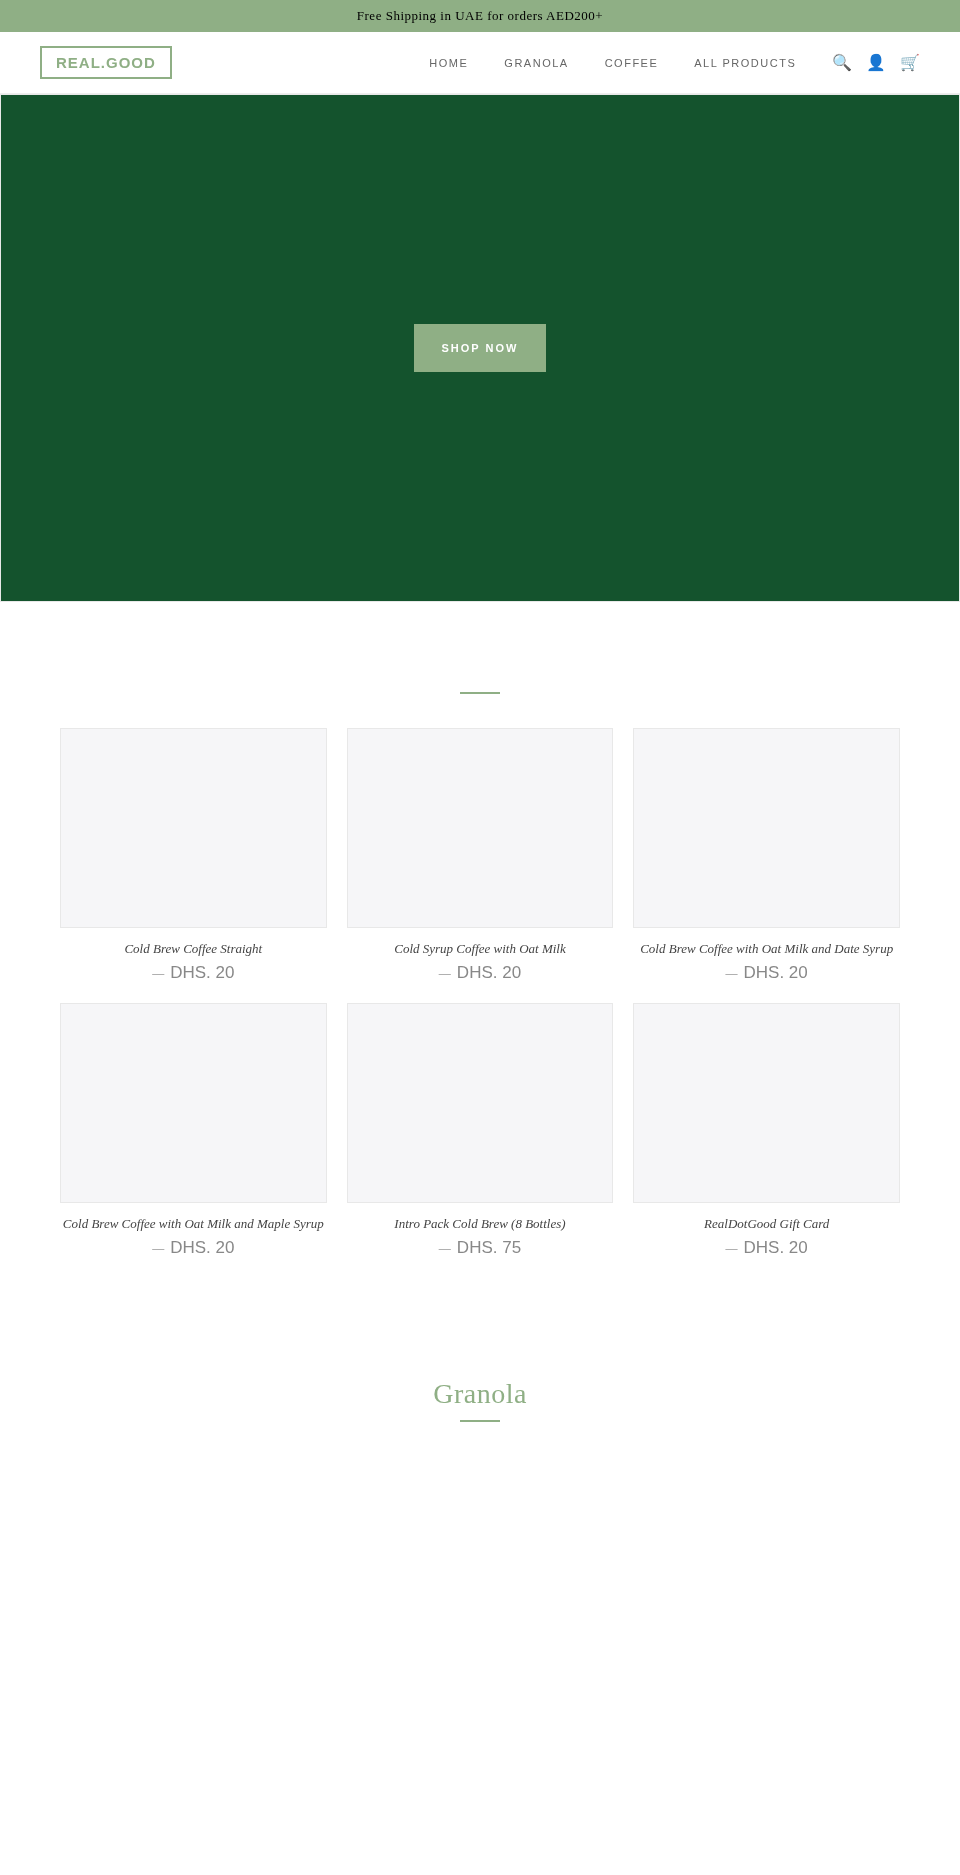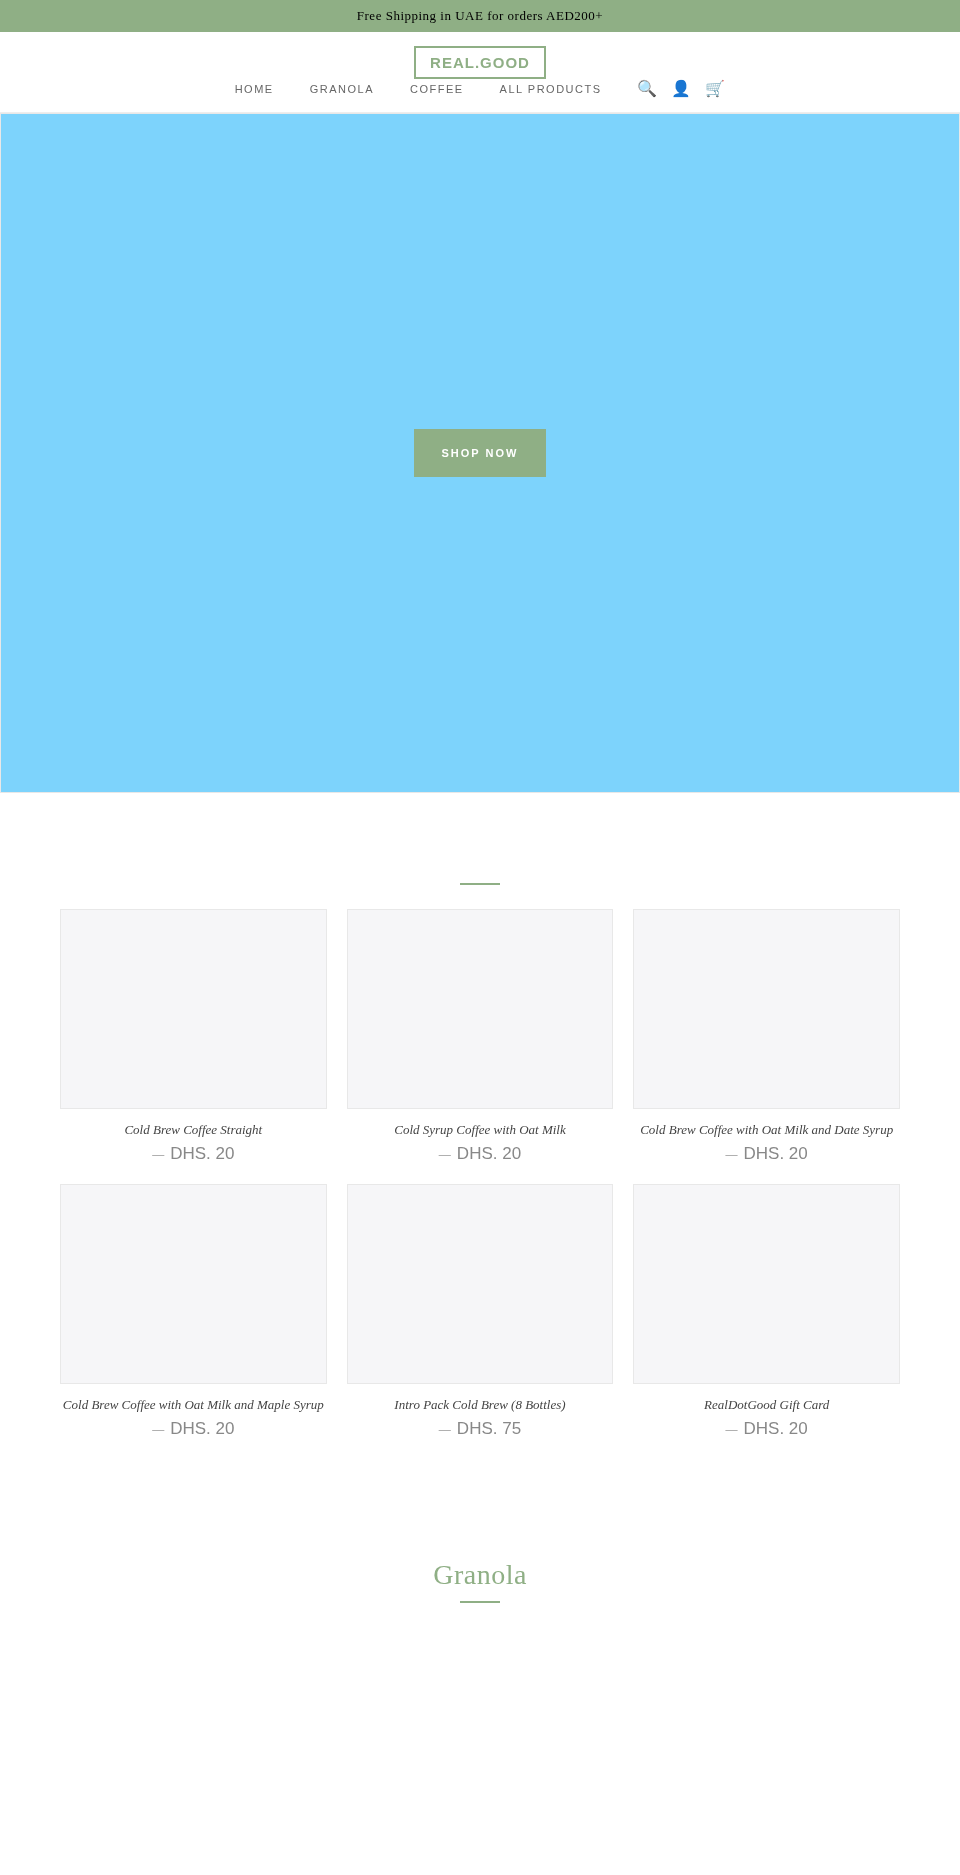--- a/index.html
+++ b/index.html
@@ -13,23 +13,22 @@
       padding: 8px 0;
       font-size: 13px;
       letter-spacing: 0.5px;
     }
 
     
     .header {
       display: flex;
       align-items: center;
       justify-content: space-between;
-      padding: 14px 60px;
+      padding: 14px 40px;
       border-bottom: 1px solid #eee;
-      flex-direction: column;
     }
     .logo {
       border: 2px solid #8faf85;
       padding: 6px 14px;
       color: #8faf85;
       font-size: 15px;
       font-weight: bold;
       letter-spacing: 1px;
       font-family: Arial, sans-serif;
     }
@@ -54,22 +53,22 @@
     }
     .nav-icon {
       font-size: 16px;
       color: #666;
       cursor: pointer;
     }
 
     
     .hero {
       width: 960px;
-      height: 680px;
-      background: #7dd3fc;
+      height: 508px;
+      background: #14532d;
       display: flex;
       align-items: center;
       justify-content: center;
       border: 1px solid #e8e8e8;
       position: relative;
     }
     .shop-now-btn {
       background: #8faf85;
       color: #fff;
       border: none;
@@ -101,21 +100,21 @@
       font-weight: normal;
       font-family: Georgia, serif;
       letter-spacing: 0.5px;
     }
 
     
     .product-grid {
       display: grid;
       grid-template-columns: repeat(3, 1fr);
       gap: 20px;
-      margin-top: 24px;
+      margin-top: 34px;
     }
     .product-card {
       cursor: pointer;
     }
     .product-image {
       width: 100%;
       height: 200px;
       background: #f6f6f8;
       border: 1px solid #e8e8e8;
       margin-bottom: 12px;

